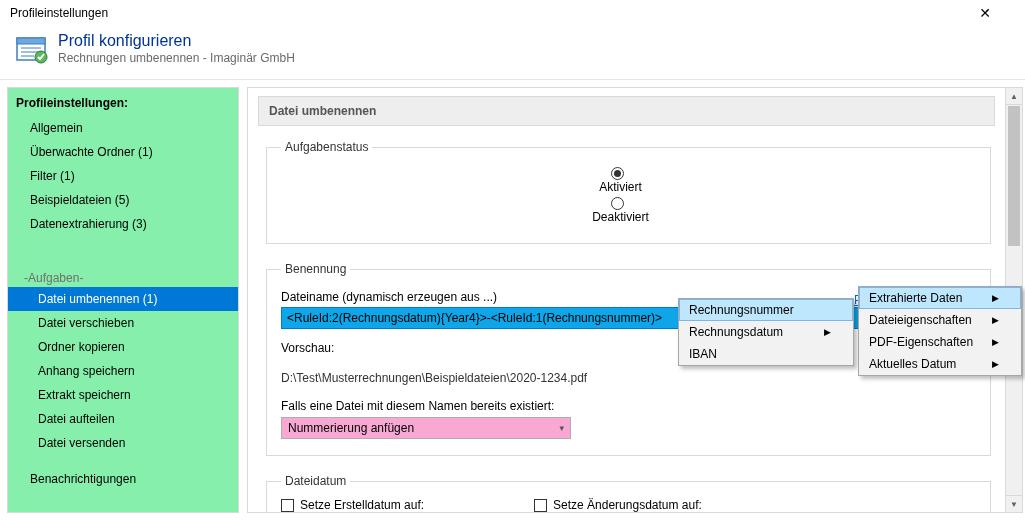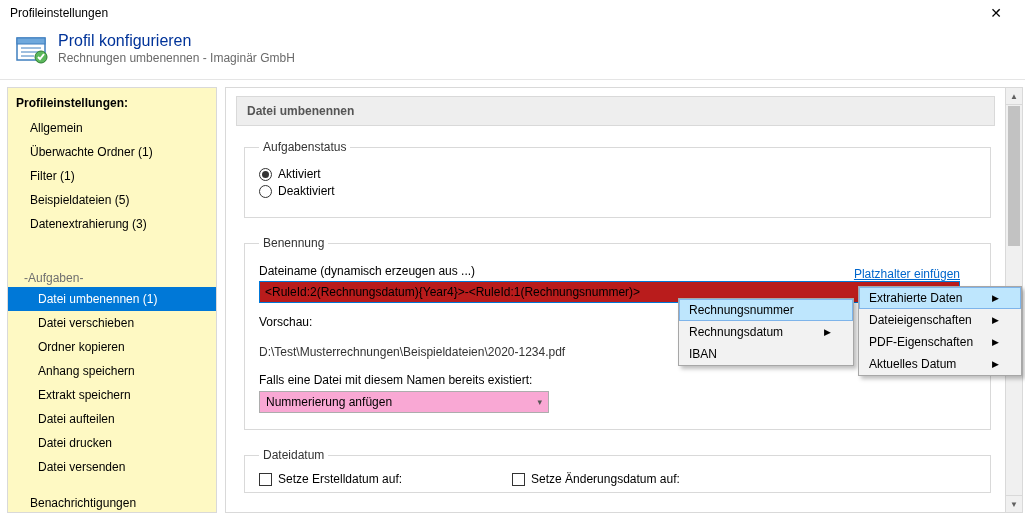--- a/index.html
+++ b/index.html
@@ -11,21 +11,21 @@
     background: #fff;
     width: 1025px;
     height: 523px;
     overflow: hidden;
     position: relative;
   }
   .titlebar {
     display: flex;
     align-items: center;
     justify-content: space-between;
-    padding: 6px 9px 6px 10px;
+    padding: 6px 20px 6px 10px;
     font-size: 12px;
   }
   .close-x {
     width: 40px;
     text-align: center;
     font-size: 14px;
     line-height: 14px;
     cursor: default;
   }
   .header {
@@ -40,24 +40,24 @@
   }
   .header-texts { display:flex; flex-direction:column; }
   .header-title { font-size: 16px; color:#003399; }
   .header-sub   { font-size: 12px; color:#6a6a6a; margin-top:1px;}
   .body {
     display: flex;
     border-top: 1px solid #e5e5e5;
     height: 434px;
   }
   .sidebar {
-    width: 210px;
+    width: 232px;
     border: 1px solid #d9d9d9;
     margin: 7px 8px 0 7px;
-    background:#fef9c3;
+    background:#86efac;
     padding-bottom:6px;
   }
   .sidebar-title {
     font-weight: bold;
     padding: 8px 8px 6px 8px;
     font-size: 12px;
   }
   .navlist { padding: 0 0 0 0; }
   .nav-item {
     padding: 4px 6px 4px 22px;
@@ -111,31 +111,31 @@
   fieldset.group {
     border:1px solid #d9d9d9;
     margin: 0 14px 18px 18px;
     padding: 10px 30px 16px 14px;
   }
   fieldset.group > legend {
     padding: 0 4px;
     color:#333;
     font-size:12px;
   }
-  .radio-row { display:flex; align-items:center; margin:3px 0; }
+  .radio-row { display:flex; align-items:center; margin:3px 0;flex-direction:column; }
   .radio-outer{
     width:13px;height:13px;border:1px solid #333;border-radius:50%;
     margin-right:6px;display:flex;align-items:center;justify-content:center;
   }
   .radio-dot{ width:7px;height:7px;border-radius:50%;background:#333; }
   .field-label{ margin-bottom:3px; margin-top:4px;}
   .text-input{
     width:100%;
     border:1px solid #0078d7;
-    background:#b91c1c;
+    background:#0ea5e9;
     padding:3px 5px;
     font-family:inherit;
     font-size:12px;
     outline:none;
   }
   .link { color:#0066cc; text-decoration:underline; cursor:default;}
   .row-flex{ display:flex; align-items:flex-end; justify-content:space-between;}
   .preview-label{ margin-top:12px;}
   .preview-path{ color:#333; margin-top:16px;}
   .existing-label{ margin-top:14px;}
@@ -206,21 +206,20 @@
       <div class="nav-item">Filter (1)</div>
       <div class="nav-item">Beispieldateien (5)</div>
       <div class="nav-item">Datenextrahierung (3)</div>
       <div class="nav-group">-Aufgaben-</div>
       <div class="nav-item nav-sub selected">Datei umbenennen (1)</div>
       <div class="nav-item nav-sub">Datei verschieben</div>
       <div class="nav-item nav-sub">Ordner kopieren</div>
       <div class="nav-item nav-sub">Anhang speichern</div>
       <div class="nav-item nav-sub">Extrakt speichern</div>
       <div class="nav-item nav-sub">Datei aufteilen</div>
-      <div class="nav-item nav-sub">Datei drucken</div>
       <div class="nav-item nav-sub">Datei versenden</div>
       <div class="gap"></div>
       <div class="nav-item">Benachrichtigungen</div>
     </div>
   </div>
 
   <div class="content-wrap">
     <div class="content">
       <div class="section-band">Datei umbenennen</div>
 

